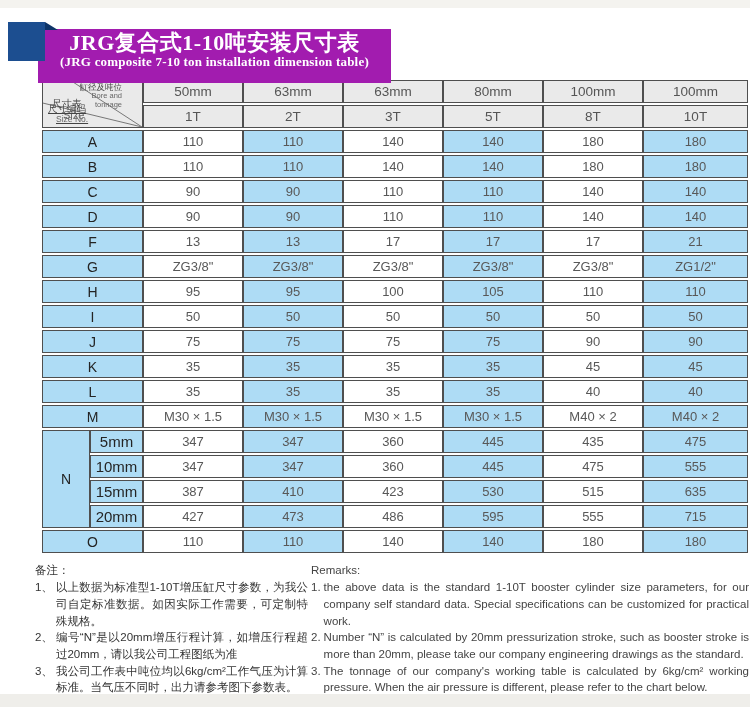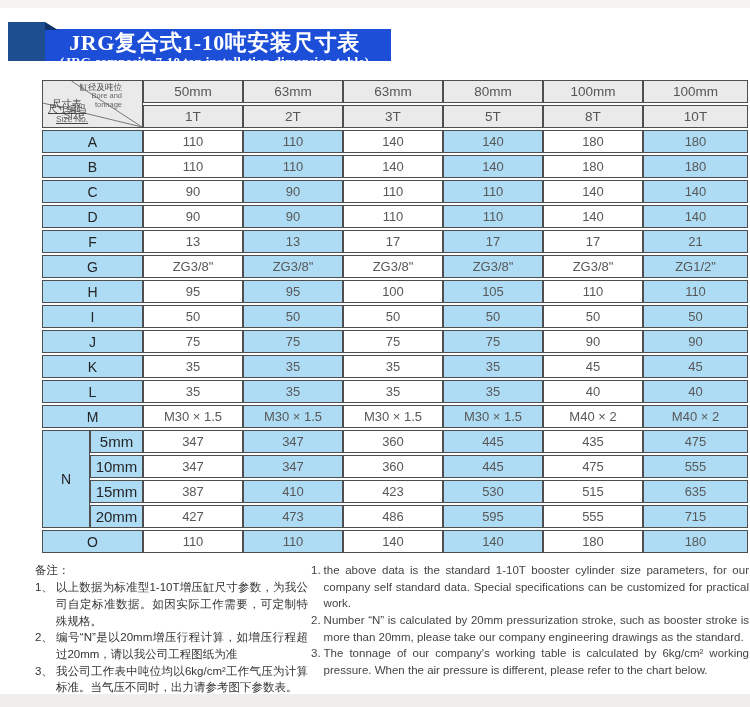--- a/index.html
+++ b/index.html
@@ -5,22 +5,22 @@
   html,body { margin:0; padding:0; }
   body {
     width:750px; height:707px; position:relative; overflow:hidden;
     background:#ffffff; font-family:"Liberation Sans", sans-serif;
   }
   .top-strip { position:absolute; top:0; left:0; width:750px; height:8px; background:#f4f3ef; }
   .bottom-strip { position:absolute; top:694px; left:0; width:750px; height:13px; background:#efeeea; }
 
   
   .banner-bar {
-    position:absolute; left:38px; top:29px; width:353px; height:32px;
-    background:#1d4ed8; z-index:1; text-align:center; color:#fff;
+    position:absolute; left:38px; top:29px; width:353px; height:54px;
+    background:#a21caf; z-index:1; text-align:center; color:#fff;
     font-family:"Liberation Serif", serif; font-weight:bold;
   }
   .banner-title { font-size:22px; line-height:25px; padding-top:1px; letter-spacing:0.5px; white-space:nowrap; }
   .banner-sub   { font-size:13px; line-height:14px; letter-spacing:0.2px; white-space:nowrap; }
   .banner-square { position:absolute; left:8px; top:22px; width:37px; height:39px; background:#1c4e90; z-index:2; }
   .banner-fold   { position:absolute; left:45px; top:22px; width:13px; height:8px; background:#0e3468;
                    clip-path:polygon(0 0,100% 100%,0 100%); z-index:2; }
 
   
   .table-wrap { position:absolute; left:42px; top:78px; }
@@ -288,20 +288,21 @@
         <span class="rm-text">编号“N”是以20mm增压行程计算，如增压行程超过20mm，请以我公司工程图纸为准</span>
       </div>
       <div class="rm-item">
         <span class="rm-num">3、</span>
         <span class="rm-text">我公司工作表中吨位均以6kg/cm²工作气压为计算标准。当气压不同时，出力请参考图下参数表。</span>
       </div>
     </div>
 </div>
 
 <div class="remarks-en">
+  <div class="rm-head">Remarks:</div>
   <div id="rm-en-list">
       <div class="rm-item">
         <span class="rm-num">1.</span>
         <span class="rm-text">the above data is the standard 1-10T booster cylinder size parameters, for our company self standard data. Special specifications can be customized for practical work.</span>
       </div>
       <div class="rm-item">
         <span class="rm-num">2.</span>
         <span class="rm-text">Number “N” is calculated by 20mm pressurization stroke, such as booster stroke is more than 20mm, please take our company engineering drawings as the standard.</span>
       </div>
       <div class="rm-item">

